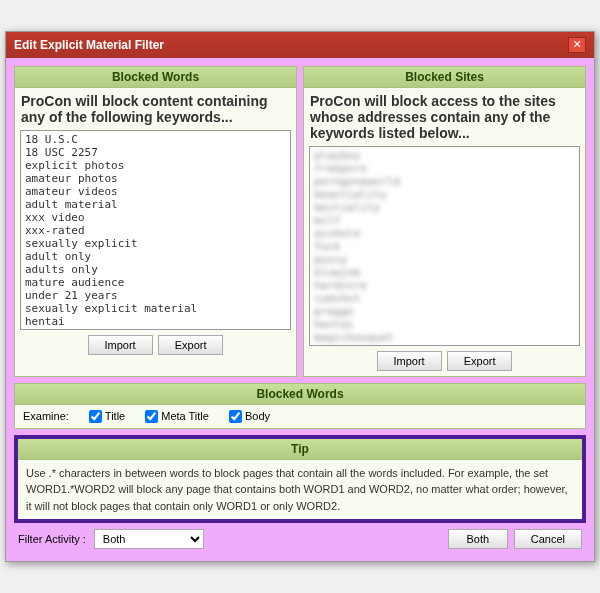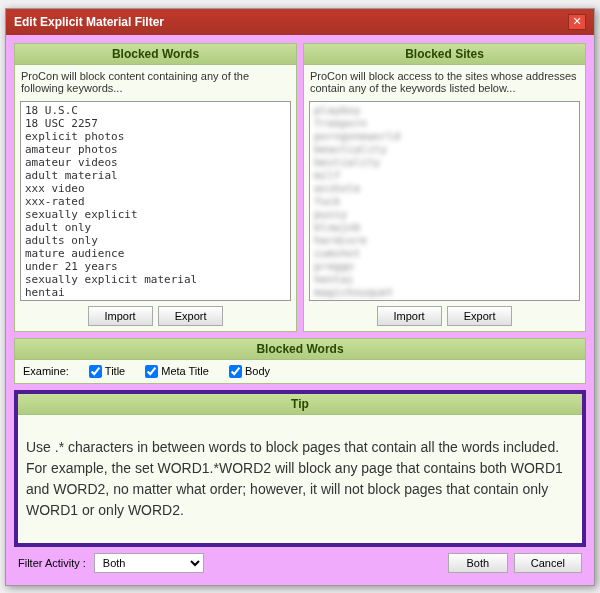--- a/index.html
+++ b/index.html
@@ -58,23 +58,24 @@
       background: linear-gradient(to bottom, #c8e09a, #b0cc80);
       text-align: center;
       font-weight: bold;
       font-size: 12px;
       padding: 3px;
       color: #2a4a00;
       border-bottom: 1px solid #a8c080;
     }
     .panel-desc {
       padding: 5px 6px;
-      font-size: 11px;
+      font-size: 14px;
       color: #333;
       min-height: 36px;
+      font-weight: bold;
     }
     .listbox-container {
       position: relative;
       margin: 0 5px;
       border: 1px solid #999;
       background: white;
       height: 200px;
       overflow: hidden;
       text-decoration: underline;
     }
@@ -140,22 +141,22 @@
       display: flex;
       align-items: center;
       gap: 3px;
     }
     .tip-section {
       border: 4px solid #4c1d95;
       background: #f8fbf0;
       margin-bottom: 6px;
     }
     .tip-body {
-      padding: 22px 8px;
-      font-size: 14px;
+      padding: 5px 8px;
+      font-size: 11px;
       color: #333;
       line-height: 1.5;
     }
     .bottom-row {
       display: flex;
       align-items: center;
       justify-content: space-between;
       padding: 0 4px 4px 4px;
     }
     .filter-activity {

